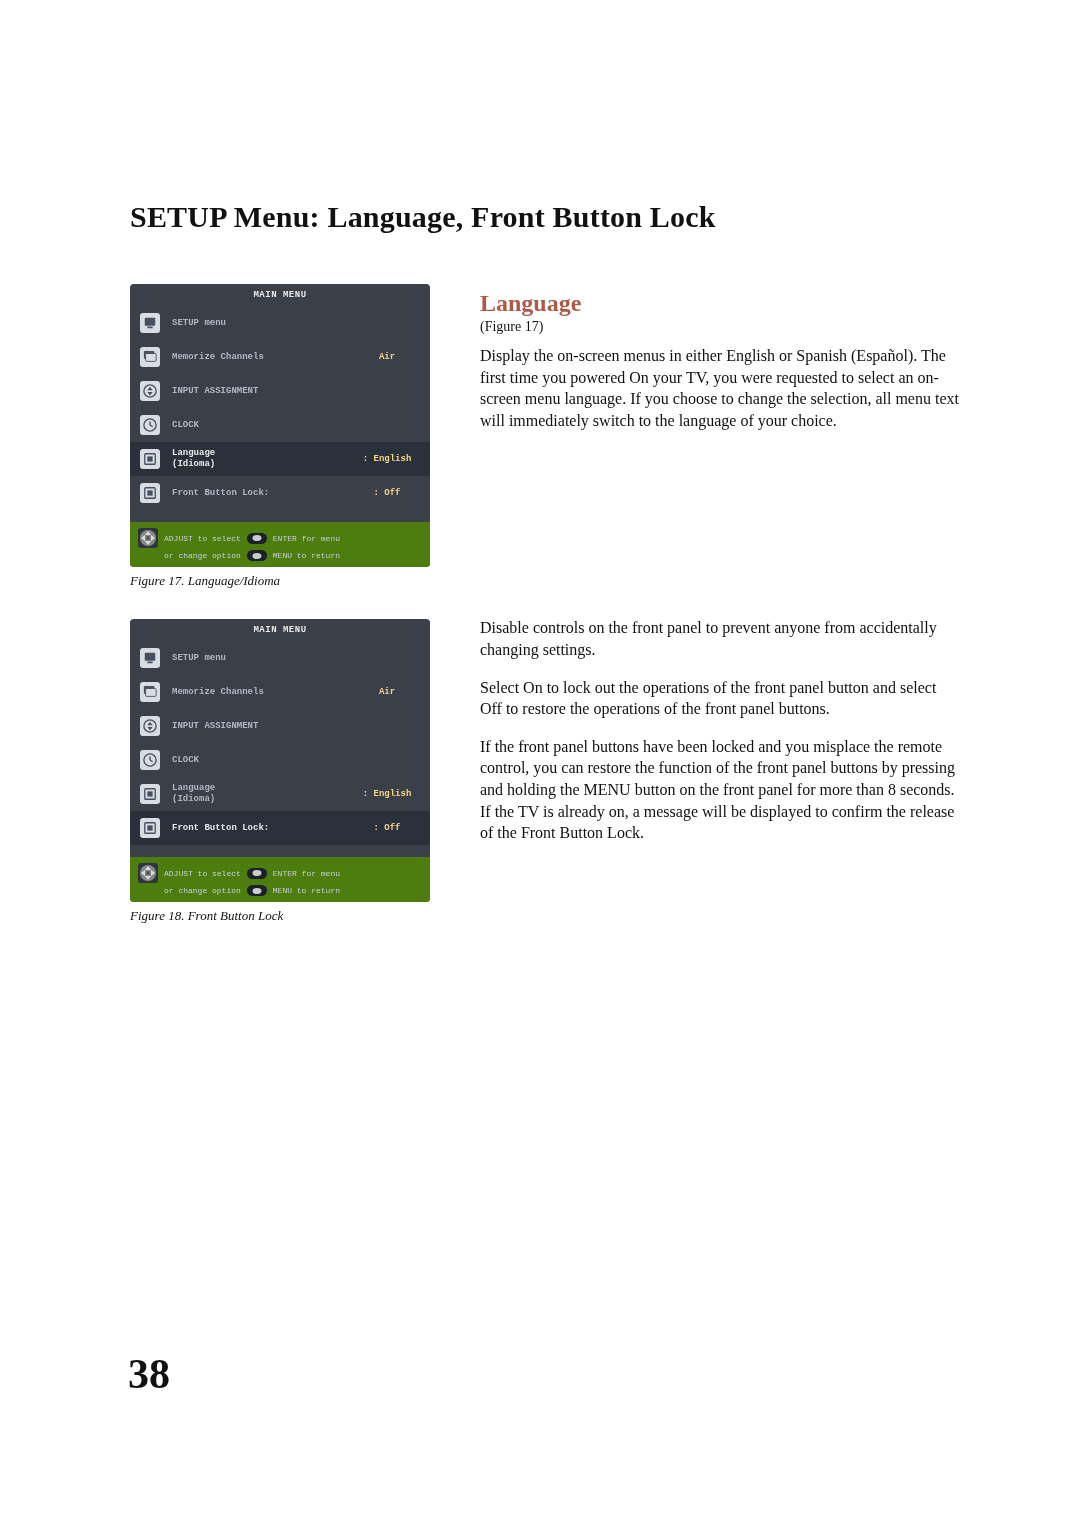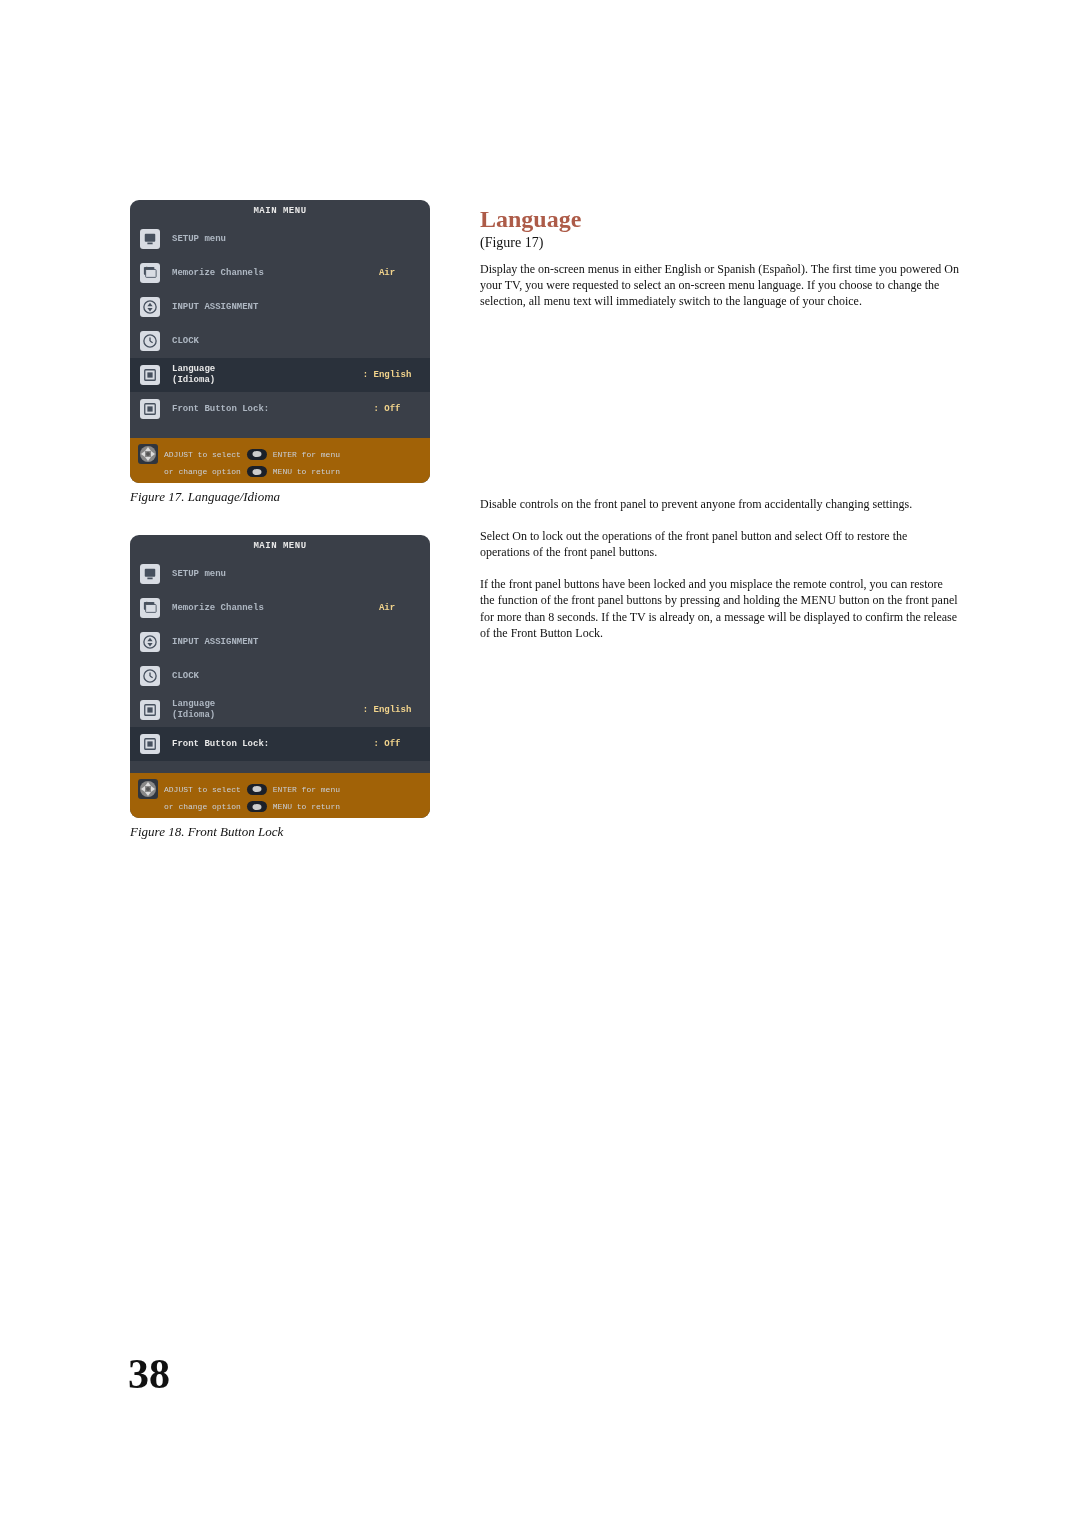--- a/index.html
+++ b/index.html
@@ -45,21 +45,21 @@
     font-size: 13px;
     margin-top: 6px;
   }
 
   
   .osd {
     background: #3a3f48;
     color: #e8e8e8;
     font-family: "Courier New", monospace;
     font-size: 9px;
-    border-radius: 9px;
+    border-radius: 4px;
     overflow: hidden;
   }
   .osd-title {
     text-align: center;
     padding: 6px 0;
     font-weight: bold;
     letter-spacing: 0.5px;
   }
   .osd-row {
     display: flex;
@@ -92,21 +92,21 @@
     flex: none;
     width: 70px;
     color: #f2d48c;
     font-weight: bold;
     text-align: center;
   }
   .osd-spacer {
     height: 12px;
   }
   .osd-hints {
-    background: #a16207;
+    background: #4d7c0f;
     padding: 6px 8px;
     display: flex;
     flex-direction: column;
     gap: 2px;
     font-size: 8px;
     color: #c9cfd8;
   }
   .osd-hint-line {
     display: flex;
     align-items: center;
@@ -142,21 +142,21 @@
     color: #ad5b48;
     font-weight: 600;
     font-size: 24px;
     margin: 0;
   }
   .fig-ref {
     font-size: 14px;
     margin: 2px 0 10px 0;
   }
   .body-text {
-    font-size: 12px;
+    font-size: 16px;
     line-height: 1.35;
     margin: 0 0 16px 0;
   }
 
   .page-number {
     position: absolute;
     left: 128px;
     bottom: 130px;
     font-family: Georgia, 'Times New Roman', serif;
     font-weight: 600;
@@ -200,20 +200,21 @@
       <circle cx="9" cy="9" r="2" fill="#555"></circle>
     </g>
     <g id="svg-key-oval">
       <ellipse cx="5" cy="4" rx="4.5" ry="3" fill="#ccc"></ellipse>
     </g>
   </defs>
 </svg>
 
 <div class="page">
 
+  <h1 class="page-title">SETUP Menu: Language, Front Button Lock</h1>
 
   <div class="columns">
 
     <div class="col-left">
 
       <div class="figure-block">
         <div class="osd">
           <div class="osd-title">MAIN MENU</div>
           <div>
               <div class="osd-row">

